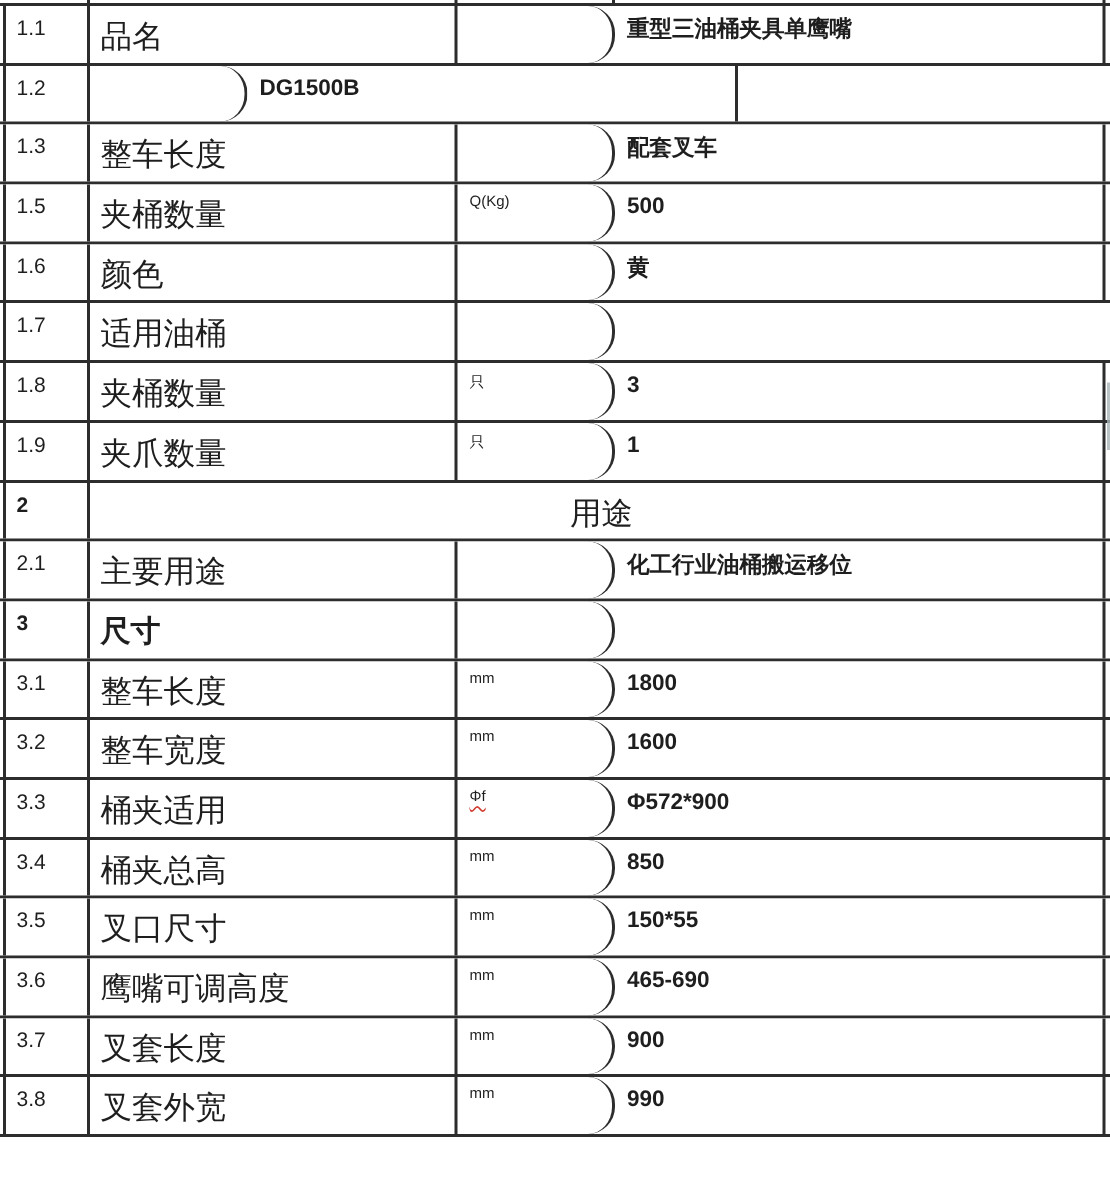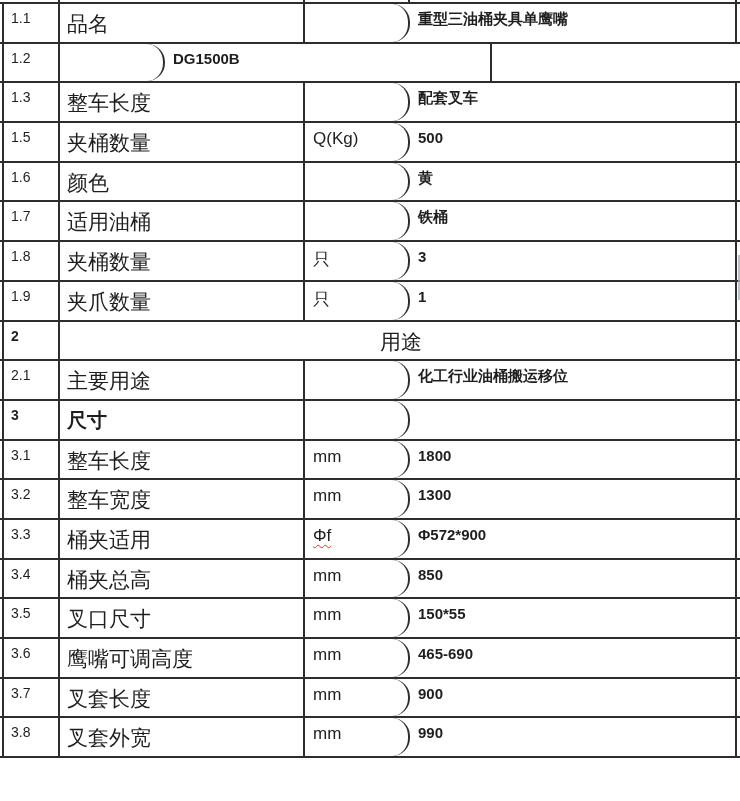--- a/index.html
+++ b/index.html
@@ -27,21 +27,21 @@
     background:#ffffff;
   }
   .row > div{box-sizing:border-box;overflow:hidden;white-space:nowrap;}
   .c-edge{width:2px;}
   .c-no{
     width:58px;border-left:2px solid #2d2d2d;border-right:2px solid #2d2d2d;
     padding:6px 0 0 7px;font-size:14px;
   }
   .c-label{width:245px;border-right:2px solid #2d2d2d;padding:6px 0 0 7px;font-size:21px;}
   .c-label.merged{width:677px;text-align:center;}
-  .c-unit{width:105px;border-right:2px solid #2d2d2d;padding:6px 0 0 8px;font-size:17px;border-radius:18px;}
+  .c-unit{width:105px;border-right:2px solid #2d2d2d;padding:6px 0 0 8px;font-size:10px;border-radius:18px;}
   .c-value{width:327px;border-right:2px solid #2d2d2d;padding:6px 0 0 8px;font-size:15px;font-weight:bold;}
   .c-tail{flex:1;}
   .bold{font-weight:bold;}
   .section-label{font-size:20px;}
   .wavy{
     text-decoration-line:underline;
     text-decoration-style:wavy;
     text-decoration-color:#d03c2f;
     text-decoration-thickness:1px;
     text-underline-offset:3px;
@@ -95,21 +95,20 @@
         <div class="c-label">颜色</div>
         <div class="c-unit"><span></span></div>
         <div class="c-value">黄</div>
         <div class="c-tail"></div>
       </div>
       <div class="row">
         <div class="c-edge"></div>
         <div class="c-no">1.7</div>
         <div class="c-label">适用油桶</div>
         <div class="c-unit"><span></span></div>
-        <div class="c-value">铁桶</div>
         <div class="c-tail"></div>
       </div>
       <div class="row">
         <div class="c-edge"></div>
         <div class="c-no">1.8</div>
         <div class="c-label">夹桶数量</div>
         <div class="c-unit"><span>只</span></div>
         <div class="c-value">3</div>
         <div class="c-tail"></div>
       </div>
@@ -149,21 +148,21 @@
         <div class="c-label">整车长度</div>
         <div class="c-unit"><span>mm</span></div>
         <div class="c-value">1800</div>
         <div class="c-tail"></div>
       </div>
       <div class="row">
         <div class="c-edge"></div>
         <div class="c-no">3.2</div>
         <div class="c-label">整车宽度</div>
         <div class="c-unit"><span>mm</span></div>
-        <div class="c-value">1300</div>
+        <div class="c-value">1600</div>
         <div class="c-tail"></div>
       </div>
       <div class="row">
         <div class="c-edge"></div>
         <div class="c-no">3.3</div>
         <div class="c-label">桶夹适用</div>
         <div class="c-unit"><span class="wavy">Φf</span></div>
         <div class="c-value">Φ572*900</div>
         <div class="c-tail"></div>
       </div>

